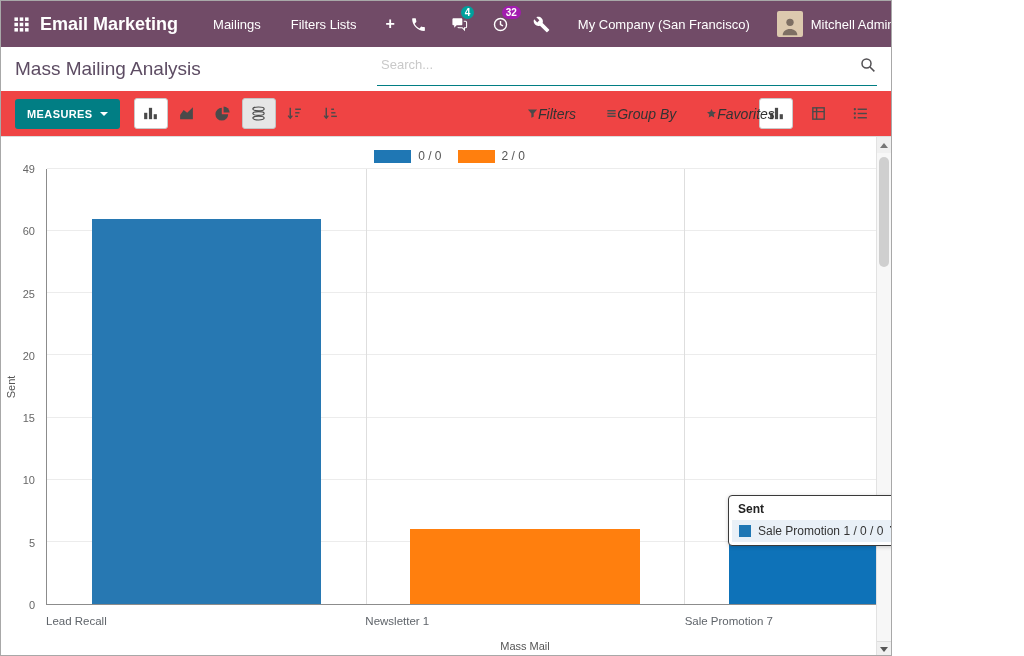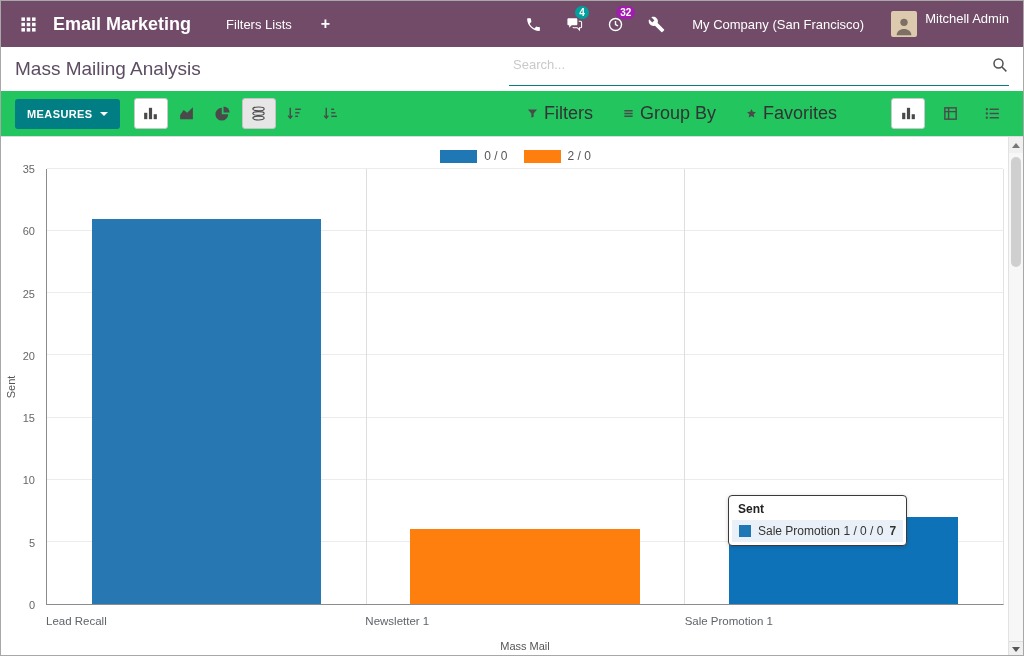--- a/index.html
+++ b/index.html
@@ -1,56 +1,56 @@
 <!DOCTYPE html>
 <html><head>
 <meta charset="utf-8">
 <style>
   * { margin:0; padding:0; box-sizing:border-box; }
   html,body { width:1024px; height:656px; overflow:hidden; }
   body { font-family:"Liberation Sans", sans-serif; background:#fff; }
-  .screen { width:1024px; height:656px; position:relative; background:#fff; border:1px solid #a8a8a8; overflow:hidden; }
+  .screen { width:892px; height:656px; position:relative; background:#fff; border:1px solid #a8a8a8; overflow:hidden; }
 
   
   .topbar { height:46px; background:#714B67; display:flex; align-items:center; color:#fff; padding:0 14px 0 12px; }
   .apps-btn { width:30px; height:30px; display:flex; align-items:center; justify-content:center; cursor:pointer; }
   .apps-btn svg { width:17px; height:17px; }
   .app-name { font-size:18px; font-weight:bold; margin:0 20px 0 10px; white-space:nowrap; }
   .menu-item { font-size:13px; padding:13px 15px; cursor:pointer; white-space:nowrap; }
   .plus-item { font-size:16px; padding:10px 14px; cursor:pointer; font-weight:bold; }
   .spacer { flex:1; }
   .systray { display:flex; align-items:center; gap:21px; }
   .sys-icon { position:relative; width:20px; height:20px; cursor:pointer; display:flex; align-items:center; justify-content:center; }
   .sys-icon svg { width:17px; height:17px; }
   .badge { position:absolute; top:-8px; left:11px; background:#00A09D; color:#fff; font-size:10px; font-weight:bold; border-radius:8px; padding:1px 4px; line-height:11px; }
   .company { font-size:13px; margin-left:5px; white-space:nowrap; cursor:pointer; }
-  .user-block { display:flex; align-items:flex-start; gap:8px; margin-left:6px; cursor:pointer; }
+  .user-block { display:flex; align-items:center; gap:8px; margin-left:6px; cursor:pointer; }
   .avatar { width:26px; height:26px; border-radius:2px; background:#dcc9ae; overflow:hidden; display:flex; align-items:flex-end; justify-content:center; }
   .avatar svg { width:22px; height:22px; }
   .username { font-size:13px; white-space:nowrap; }
 
   
   .row2 { height:44px; display:flex; align-items:center; padding:0 14px; background:#fff; }
   .page-title { font-size:19px; color:#5d4c63; }
   .search-box { width:500px; margin-left:auto; display:flex; align-items:center; border-bottom:1px solid #017E84; padding-bottom:8px; }
   .search-box input { border:none; outline:none; flex:1; font-size:13px; padding:5px 4px; color:#333; background:transparent; }
   .search-box input::placeholder { color:#c9c9c9; }
   .search-box .mag { width:18px; height:18px; color:#514f52; cursor:pointer; }
 
   
-  .row3 { height:46px; display:flex; align-items:center; padding:0 14px; border-bottom:1px solid #dcdcdc; position:relative; background:#22c55e; }
+  .row3 { height:46px; display:flex; align-items:center; padding:0 14px; border-bottom:1px solid #dcdcdc; position:relative; background:#ef4444; }
   .btn-measures { background:#017E84; color:#fff; border:none; border-radius:3px; font-size:11px; font-weight:bold; letter-spacing:.4px; padding:9px 12px; display:flex; align-items:center; gap:7px; cursor:pointer; font-family:inherit; }
   .caret-down { width:0; height:0; border-left:4px solid transparent; border-right:4px solid transparent; border-top:4px solid #fff; }
   .icon-group { display:flex; align-items:center; margin-left:14px; gap:2px; }
   .icon-btn { width:34px; height:31px; display:flex; align-items:center; justify-content:center; color:#4a4a4a; background:transparent; border:1px solid transparent; border-radius:3px; cursor:pointer; }
   .icon-btn svg { width:17px; height:17px; }
   .icon-btn.boxed { border-color:#c9c9c9; background:#fff; }
   .icon-btn.boxed-active { border-color:#c4c4c4; background:#e6e6e6; }
   .filter-bar { position:absolute; left:526px; display:flex; align-items:center; gap:30px; }
-  .filter-item { display:flex; align-items:center; gap:6px; font-size:18px; color:#333; cursor:pointer; }
+  .filter-item { display:flex; align-items:center; font-size:14px; color:#333; cursor:pointer;font-style:italic; }
   .filter-item svg { width:11px; height:11px; color:#4a4a4a; }
   .view-switcher { margin-left:auto; display:flex; align-items:center; gap:8px; }
 
   
   .chart-region { position:relative; height:520px; background:#fff; }
   .legend { position:absolute; top:12px; left:0; right:20px; display:flex; justify-content:center; gap:16px;margin-left:27px; }
   .legend-item { display:flex; align-items:center; cursor:pointer; }
   .legend-swatch { width:37px; height:13px; display:inline-block; }
   .legend-label { font-size:12px; color:#555; margin-left:7px; }
 
@@ -92,20 +92,21 @@
           <rect x="17" y="2" width="5" height="5"></rect>
         <rect x="2" y="9.5" width="5" height="5"></rect>
           <rect x="9.5" y="9.5" width="5" height="5"></rect>
           <rect x="17" y="9.5" width="5" height="5"></rect>
         <rect x="2" y="17" width="5" height="5"></rect>
           <rect x="9.5" y="17" width="5" height="5"></rect>
           <rect x="17" y="17" width="5" height="5"></rect>
       </svg>
     </div>
     <div class="app-name">Email Marketing</div>
+    <div class="menu-item">Mailings</div>
     <div class="menu-item">Filters Lists</div>
     <div class="plus-item">+</div>
     <div class="spacer"></div>
     <div class="systray">
       <div class="sys-icon">
         <svg viewBox="0 0 24 24" fill="currentColor">
             <path d="M6.6 10.8c1.5 2.9 3.8 5.2 6.7 6.7l2.2-2.2c.3-.3.7-.4 1-.2 1.1.4 2.3.6 3.6.6.5 0 .9.4.9 1v3.4c0 .5-.4 1-.9 1C10.9 21 3 13.1 3 3.9c0-.5.4-.9 1-.9h3.4c.5 0 1 .4 1 .9 0 1.2.2 2.4.6 3.6.1.3 0 .7-.2 1l-2.2 2.3z"></path>
           </svg>
       </div>
       <div class="sys-icon">
@@ -264,40 +265,40 @@
       </div>
     <div class="ylabel">Sent</div>
     <div class="y-axis-ticks">
         <div class="ytick" style="bottom: 0%;">0</div>
         <div class="ytick" style="bottom: 14.2857%;">5</div>
         <div class="ytick" style="bottom: 28.5714%;">10</div>
         <div class="ytick" style="bottom: 42.8571%; text-align: center;">15</div>
         <div class="ytick" style="bottom: 57.1429%;">20</div>
         <div class="ytick" style="bottom: 71.4286%;">25</div>
         <div class="ytick" style="bottom: 85.7143%;">60</div>
-        <div class="ytick" style="bottom: 100%;">35</div>
+        <div class="ytick" style="bottom: 100%;">49</div>
       </div>
     <div class="plot">
         <div class="hgrid" style="bottom: 14.2857%;"></div>
         <div class="hgrid" style="bottom: 28.5714%;"></div>
         <div class="hgrid" style="bottom: 42.8571%;"></div>
         <div class="hgrid" style="bottom: 57.1429%;"></div>
         <div class="hgrid" style="bottom: 71.4286%;"></div>
         <div class="hgrid" style="bottom: 85.7143%;"></div>
         <div class="hgrid" style="bottom: 100%;"></div>
         <div class="vgrid" style="left: 33.3333%;"></div>
         <div class="vgrid" style="left: 66.6667%;"></div>
         <div class="bar" style="left: 4.66667%; width: 24%; height: 88.5714%; background: rgb(39, 120, 178);"></div>
         <div class="bar" style="left: 38%; width: 24%; height: 17.1429%; background: rgb(255, 127, 14);"></div>
         <div class="bar" style="left: 71.3333%; width: 24%; height: 20%; background: rgb(14, 114, 184);"></div>
       </div>
     <div class="x-axis-labels">
         <div class="xtick">Lead Recall</div>
         <div class="xtick">Newsletter 1</div>
-        <div class="xtick">Sale Promotion 1</div>
+        <div class="xtick">Sale Promotion 7</div>
       </div>
     <div class="xaxis-title">Mass Mail</div>
 
     <div class="tooltip">
       <div class="tooltip-title">Sent</div>
       <div class="tooltip-row">
         <span class="tooltip-swatch" style="background: rgb(31, 119, 180);"></span>
         <span class="tooltip-label">Sale Promotion 1 / 0 / 0</span>
         <span class="tooltip-value">7</span>
       </div>

